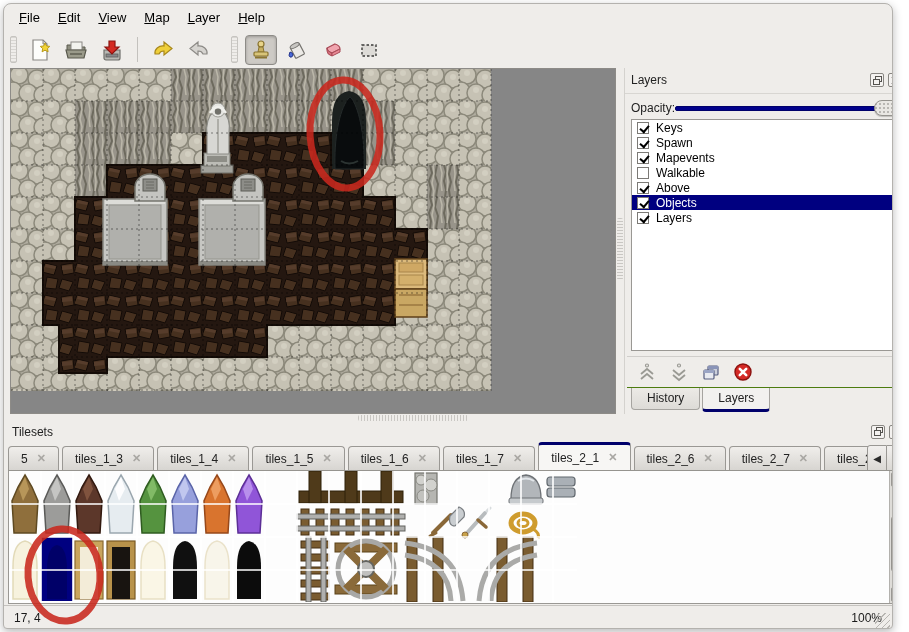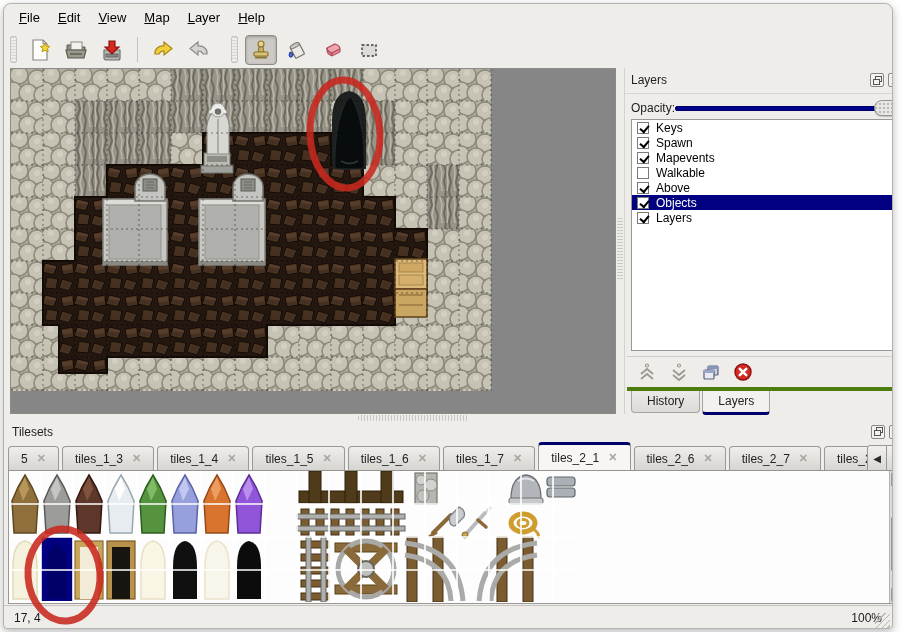--- a/index.html
+++ b/index.html
@@ -56,21 +56,21 @@
   .layer-list { position:absolute; left:6px; right:8px; top:51px; height:232px; background:#fff; border:1px solid #9a9894; overflow:hidden; }
   .layer-row { display:flex; align-items:center; height:15px; padding-left:3px; font-size:12px; color:#000; }
   .layer-row[data-selected="true"] { background:#000080; color:#fff; }
   .cb { position:relative; width:12px; height:12px; border:1px solid #7c7a76; background:#fff; margin:0 7px 0 2px; flex:0 0 auto; }
   .cb[data-checked="true"]::after { content:""; position:absolute; left:2px; top:2px; width:7px; height:4px;
     border-left:2px solid #000; border-bottom:2px solid #000; transform:rotate(-50deg); }
 
   .layer-toolbar { position:absolute; left:2px; right:2px; top:288px; height:30px; border-top:1px solid #d0cecb; display:flex; align-items:center; gap:8px; padding-left:8px; }
   .lbtn { width:24px; height:24px; display:flex; align-items:center; justify-content:center; border-radius:3px; }
 
-  .dock-tabs { position:absolute; left:2px; right:2px; top:319px; height:27px; border-top:4px solid #4d7c0f; display:flex; padding-left:4px; }
+  .dock-tabs { position:absolute; left:2px; right:2px; top:319px; height:27px; border-top:1px solid #4d7c0f; display:flex; padding-left:4px; }
   .dock-tab { position:relative; margin-top:0; padding:3px 15px 2px; font-size:12px; color:#222; background:linear-gradient(#eceae6,#dddbd7);
     border:1px solid #a6a4a0; border-top:none; border-radius:0 0 4px 4px; margin-right:2px; height:22px; }
   .dock-tab[data-active="true"] { background:#f2f1ef; border-bottom:3px solid #00006b; height:24px; }
 
   
   .tilesets-panel { left:4px; top:417px; width:899px; height:184px; }
   .ts-header { position:absolute; left:0; top:0; right:0; height:21px; display:flex; align-items:center; padding:0 4px; }
   .ts-tabbar { position:absolute; left:0; right:0; top:21px; height:29px; border-bottom:1px solid #96948f; display:flex; align-items:flex-end; overflow:hidden; padding-right:44px; }
   .ts-tab { display:flex; align-items:center; gap:9px; height:24px; padding:0 12px; margin-right:3px; white-space:nowrap;
     background:linear-gradient(#f0eeeb,#d7d5d1); border:1px solid #9a9894; border-bottom:none; border-radius:4px 4px 0 0; font-size:12px; color:#222; }

